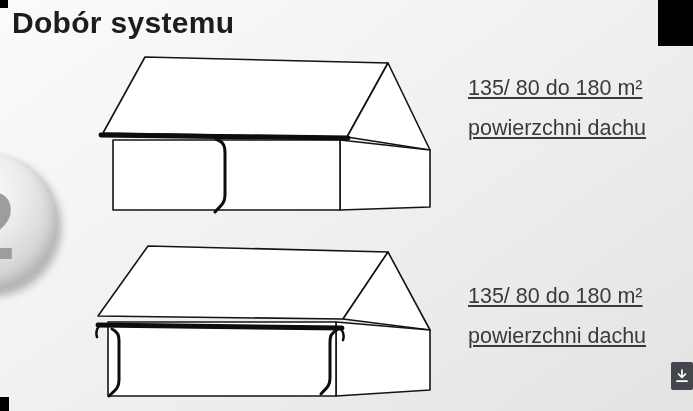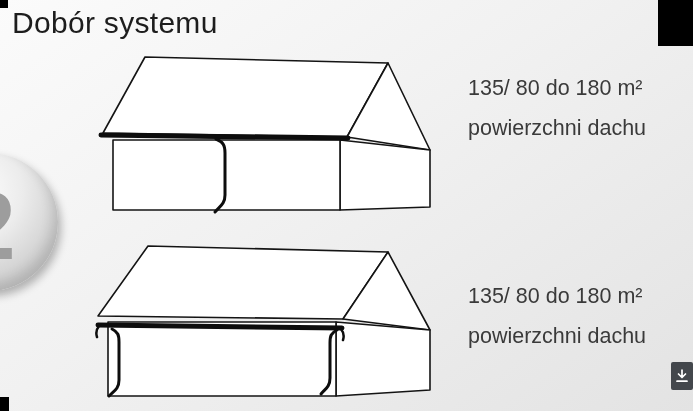--- a/index.html
+++ b/index.html
@@ -3,34 +3,34 @@
 <meta charset="utf-8">
 <style>
   html,body{margin:0;padding:0;}
   body{
     width:693px;height:411px;position:relative;overflow:hidden;
     font-family:"Liberation Sans",sans-serif;
     background:linear-gradient(145deg,#fbfbfb 0%,#f1f1f1 45%,#e3e3e3 100%);
   }
   .title{
     position:absolute;left:12px;top:6px;
-    font-size:30px;font-weight:400;color:#1d1d1d;letter-spacing:.3px;
+    font-size:30px;font-weight:700;color:#1d1d1d;letter-spacing:.3px;
   }
   .sphere{
     position:absolute;left:-80px;top:153px;width:138px;height:138px;border-radius:50%;
     background:radial-gradient(circle at 38% 28%, #ffffff 0%, #ececec 38%, #cfcfcf 72%, #bdbdbd 100%);
     box-shadow:3px 5px 9px rgba(0,0,0,.28), inset -5px -7px 12px rgba(0,0,0,.12);
   }
   .sphere .glyph{
     position:absolute;left:0;top:4px;width:100%;height:100%;
     text-align:center;line-height:138px;font-size:96px;color:#9d9d9d;font-weight:700;
   }
   .house{position:absolute;}
   .spec{
-    position:absolute;font-size:21.5px;color:#3a3a3a;line-height:40px;white-space:nowrap;
+    position:absolute;font-size:21.5px;color:#3a3a3a;line-height:40px;white-space:nowrap;text-decoration:underline;
   }
   .edge{position:absolute;background:#000;}
   .edge.tl{left:0;top:0;width:8px;height:8px;}
   .edge.tr{left:658px;top:0;width:35px;height:46px;}
   .edge.bl{left:0;top:397px;width:9px;height:14px;}
   .dl-btn{
     position:absolute;left:671px;top:362px;width:22px;height:28px;
     background:#43474c;border:none;border-radius:2px;
     display:flex;align-items:center;justify-content:center;cursor:pointer;padding:0;
   }

